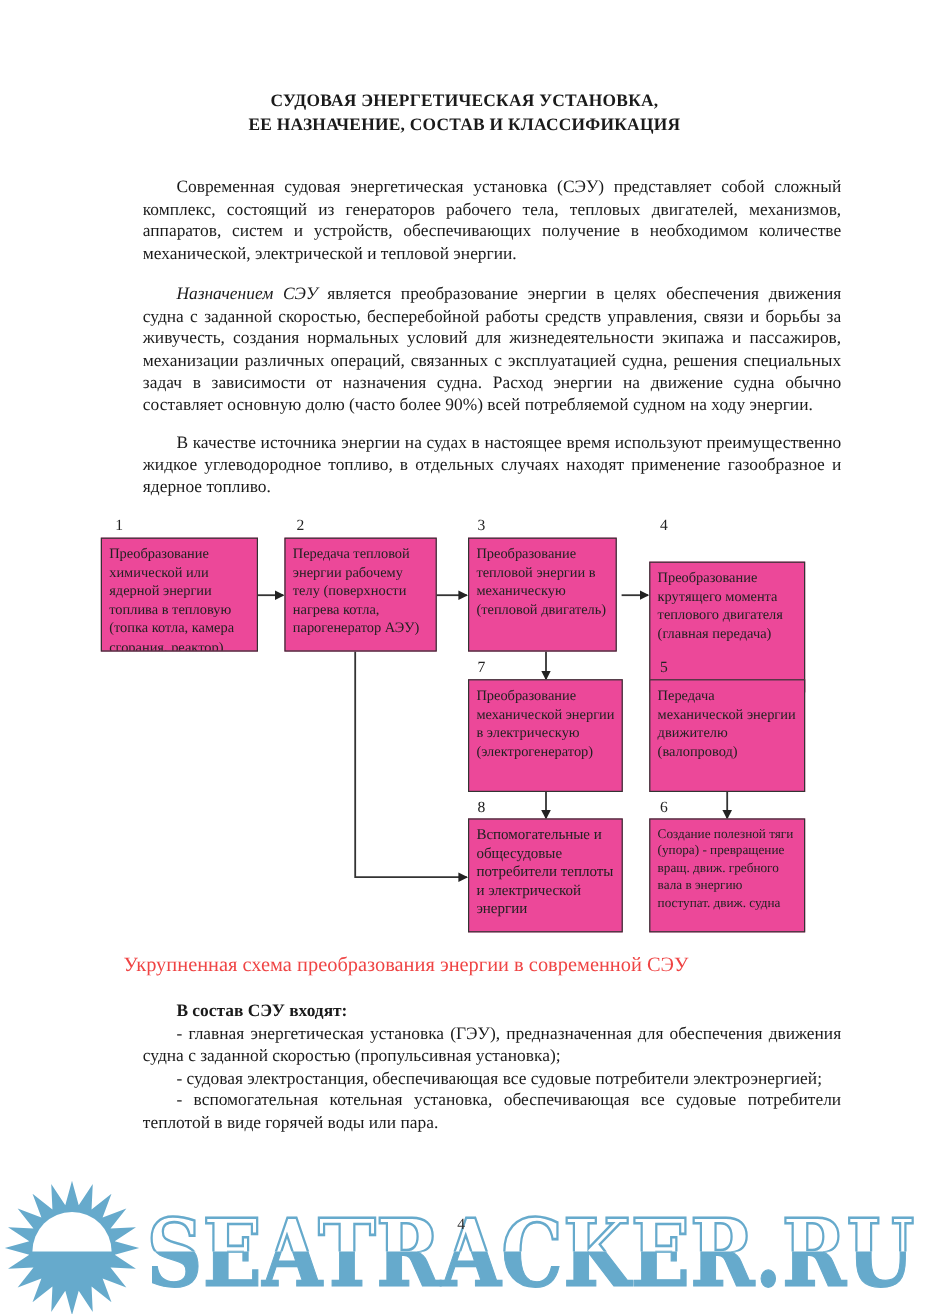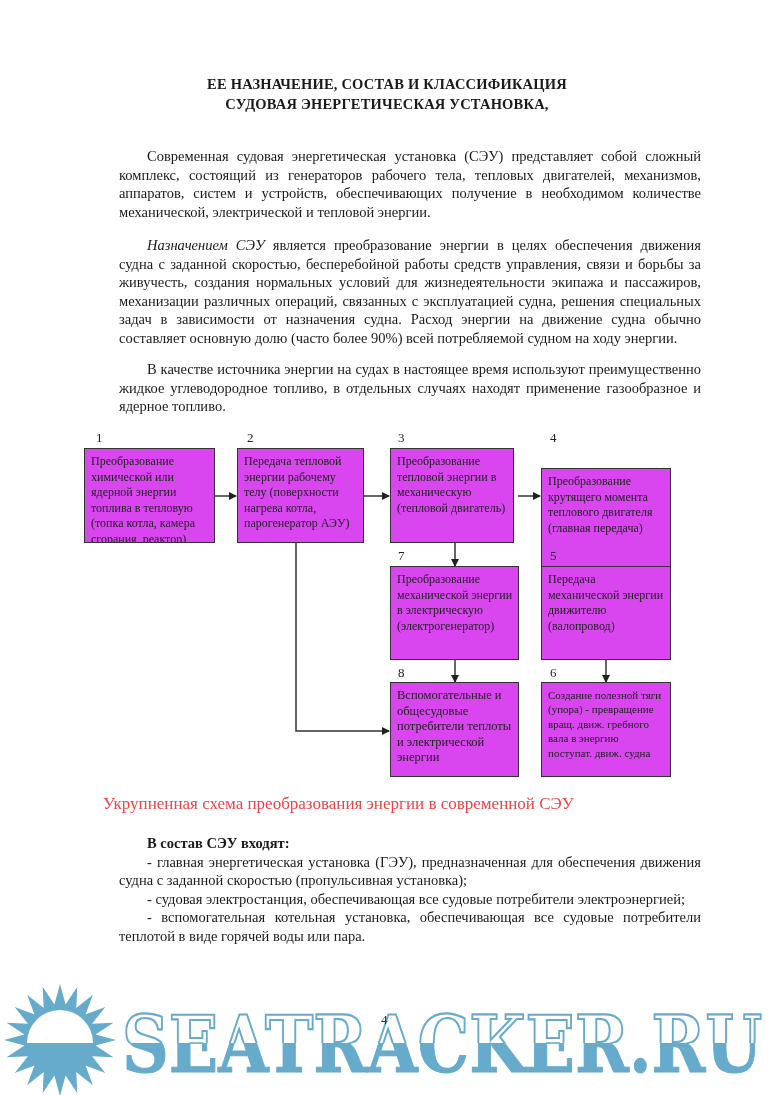--- a/index.html
+++ b/index.html
@@ -10,35 +10,35 @@
   .para { position:absolute; left:119px; width:582px; font-size:14.5px; line-height:18.6px;
           text-align:justify; text-align-last:left; }
   .para .ind { display:inline-block; width:28px; }
   .para .em { font-style:italic; }
   #p1 { top:147px; }
   #p2 { top:236px; }
   #p3 { top:360px; }
   #p4 { top:834px; }
 
   .diagram { position:absolute; left:0; top:0; width:774px; height:790px; pointer-events:none; }
-  .box { position:absolute; border:1.5px solid #333; background:#d946ef; box-sizing:border-box;
+  .box { position:absolute; border:1.5px solid #333; background:#ec4899; box-sizing:border-box;
          font-size:12px; line-height:15.6px; padding:5px 5px 3px 6px; color:#222; overflow:hidden; }
   .num { position:absolute; font-size:13px; color:#222; }
   .caption { position:absolute; left:103px; top:794px; font-size:17px; color:#ef4444; }
   .bold { font-weight:bold; }
 
   .logo { position:absolute; left:0; top:980px; width:774px; height:115px; }
   .pageno { position:absolute; left:381px; top:1012px; font-size:13px; color:#333; }
 </style>
 </head>
 <body>
 
 <div class="title">
+  <div>СУДОВАЯ ЭНЕРГЕТИЧЕСКАЯ УСТАНОВКА,</div>
   <div>ЕЕ НАЗНАЧЕНИЕ, СОСТАВ И КЛАССИФИКАЦИЯ</div>
-  <div>СУДОВАЯ ЭНЕРГЕТИЧЕСКАЯ УСТАНОВКА,</div>
 </div>
 
 <div class="para" id="p1"><span class="ind"></span><span>Современная судовая энергетическая установка (СЭУ) представляет собой сложный комплекс, состоящий из генераторов рабочего тела, тепловых двигателей, механизмов, аппаратов, систем и устройств, обеспечивающих получение в необходимом количестве механической, электрической и тепловой энергии.</span></div>
 
 <div class="para" id="p2"><span class="ind"></span><span class="em">Назначением СЭУ</span><span> является преобразование энергии в целях обеспечения движения судна с заданной скоростью, бесперебойной работы средств управления, связи и борьбы за живучесть, создания нормальных условий для жизнедеятельности экипажа и пассажиров, механизации различных операций, связанных с эксплуатацией судна, решения специальных задач в зависимости от назначения судна. Расход энергии на движение судна обычно составляет основную долю (часто более 90%) всей потребляемой судном на ходу энергии.</span></div>
 
 <div class="para" id="p3"><span class="ind"></span><span>В качестве источника энергии на судах в настоящее время используют преимущественно жидкое углеводородное топливо, в отдельных случаях находят применение газообразное и ядерное топливо.</span></div>
 
 <svg class="diagram" viewBox="0 0 774 790">
   <defs>

